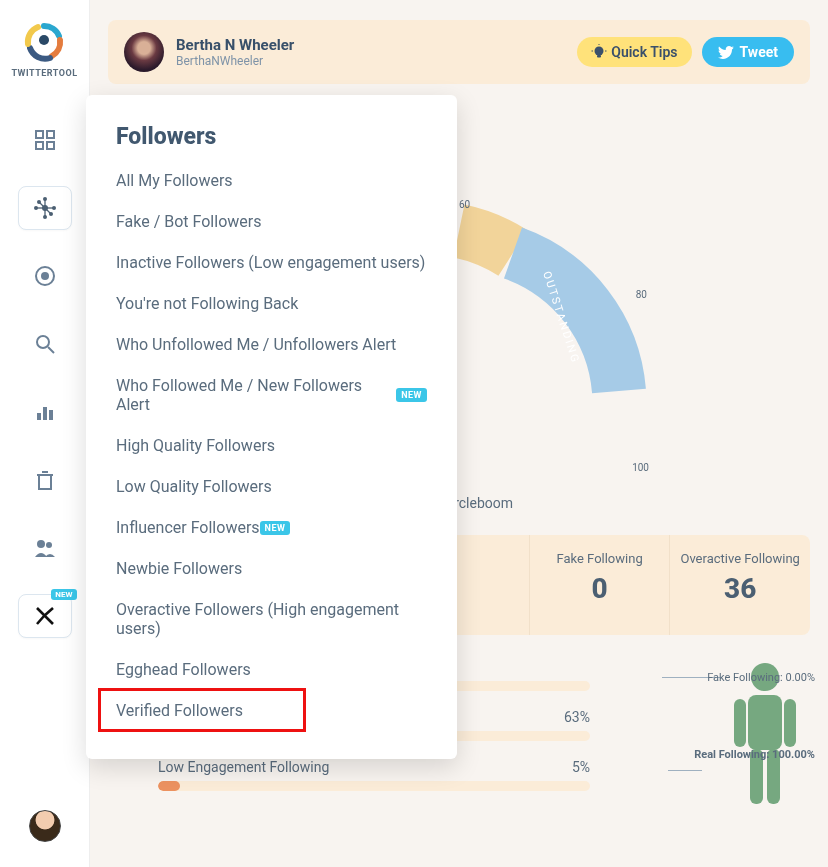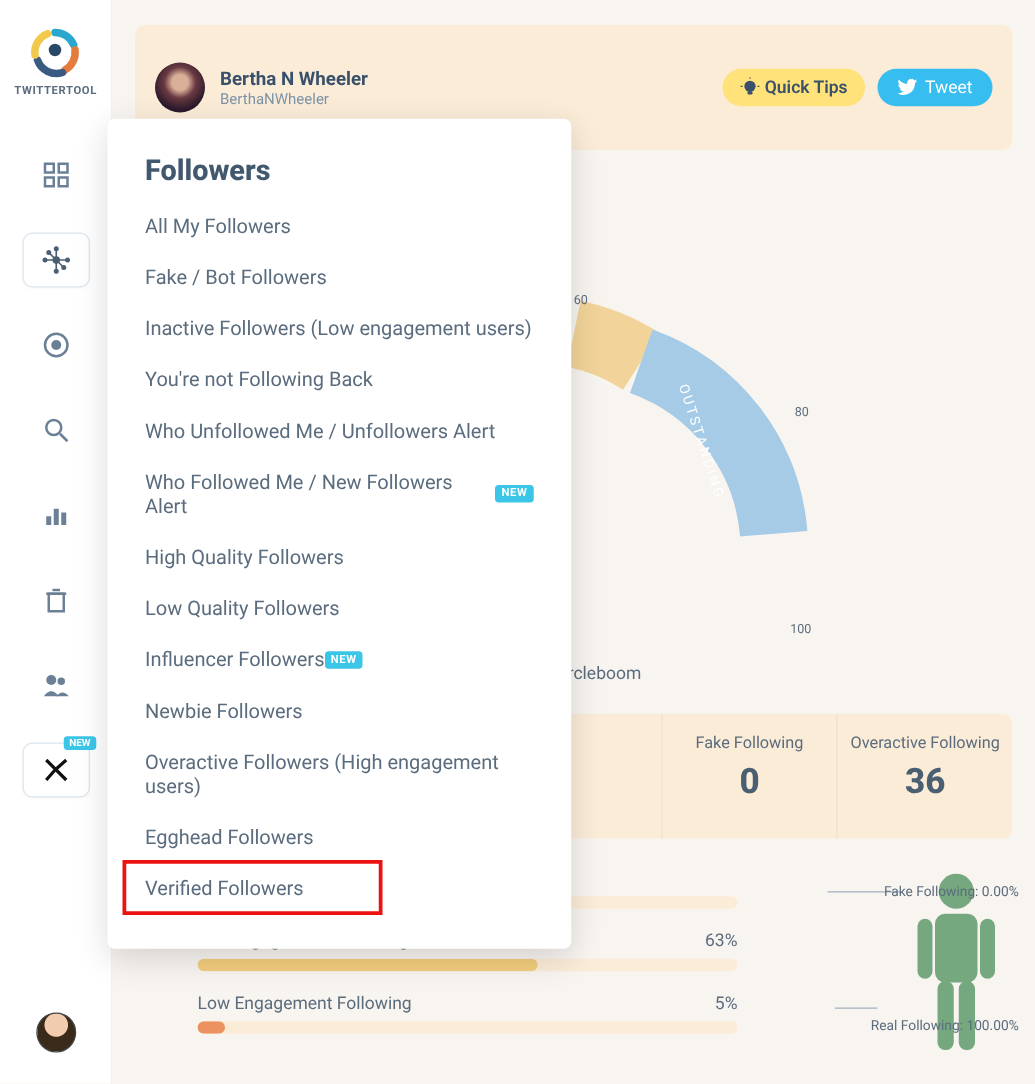--- a/index.html
+++ b/index.html
@@ -69,21 +69,21 @@
 
   .main {
     position: absolute;
     left: 90px; top: 0;
     width: 738px;
     padding: 20px 18px;
   }
   .header {
     background: #fbecd8;
     border-radius: 8px;
-    padding: 30px 16px;
+    padding: 12px 16px;
     display: flex;
     align-items: center;
     justify-content: space-between;
   }
   .profile { display: flex; align-items: center; gap: 12px; }
   .profile-avatar {
     width: 40px; height: 40px; border-radius: 50%;
     background: radial-gradient(circle at 50% 40%, #d9b097 20%, #6a3a42 40%, #2b1a2b 70%);
   }
   .profile-name { font-weight: 700; font-size: 15px; color: #38506a; }
@@ -97,23 +97,23 @@
     font-size: 14px;
     color: #3a506b;
     display: flex; align-items: center; gap: 4px;
     cursor: pointer;
   }
   .tweet-btn {
     background: #38bdf0;
     color: #fff;
     border-radius: 18px;
     padding: 7px 16px;
-    font-weight: 400;
+    font-weight: 700;
     font-size: 14px;
-    display: flex; align-items: center; gap: 6px;
+    display: flex; align-items: flex-end; gap: 6px;
     cursor: pointer;
   }
 
   .page-title {
     font-size: 36px;
     font-weight: 800;
     color: #4b5f72;
     margin-top: 26px;
   }
   .page-desc {
@@ -195,21 +195,21 @@
     position: relative;
     display: flex; align-items: center; justify-content: flex-end;
   }
   .person-callout {
     position: absolute;
     font-size: 11px;
     color: #5a6c7d;
     white-space: nowrap;
   }
   .callout-fake { top: 12px; right: -5px; }
-  .callout-real { top: 119px; right: -5px; }
+  .callout-real { top: 89px; right: -5px; font-weight: bold; }
   .callout-line {
     position: absolute;
     height: 1px;
     background: #9fb0c0;
   }
   .line-fake { top: 18px; width: 58px; right: 90px; }
   .line-real { top: 111px; width: 34px; right: 108px; }
 
   
   .dropdown {

